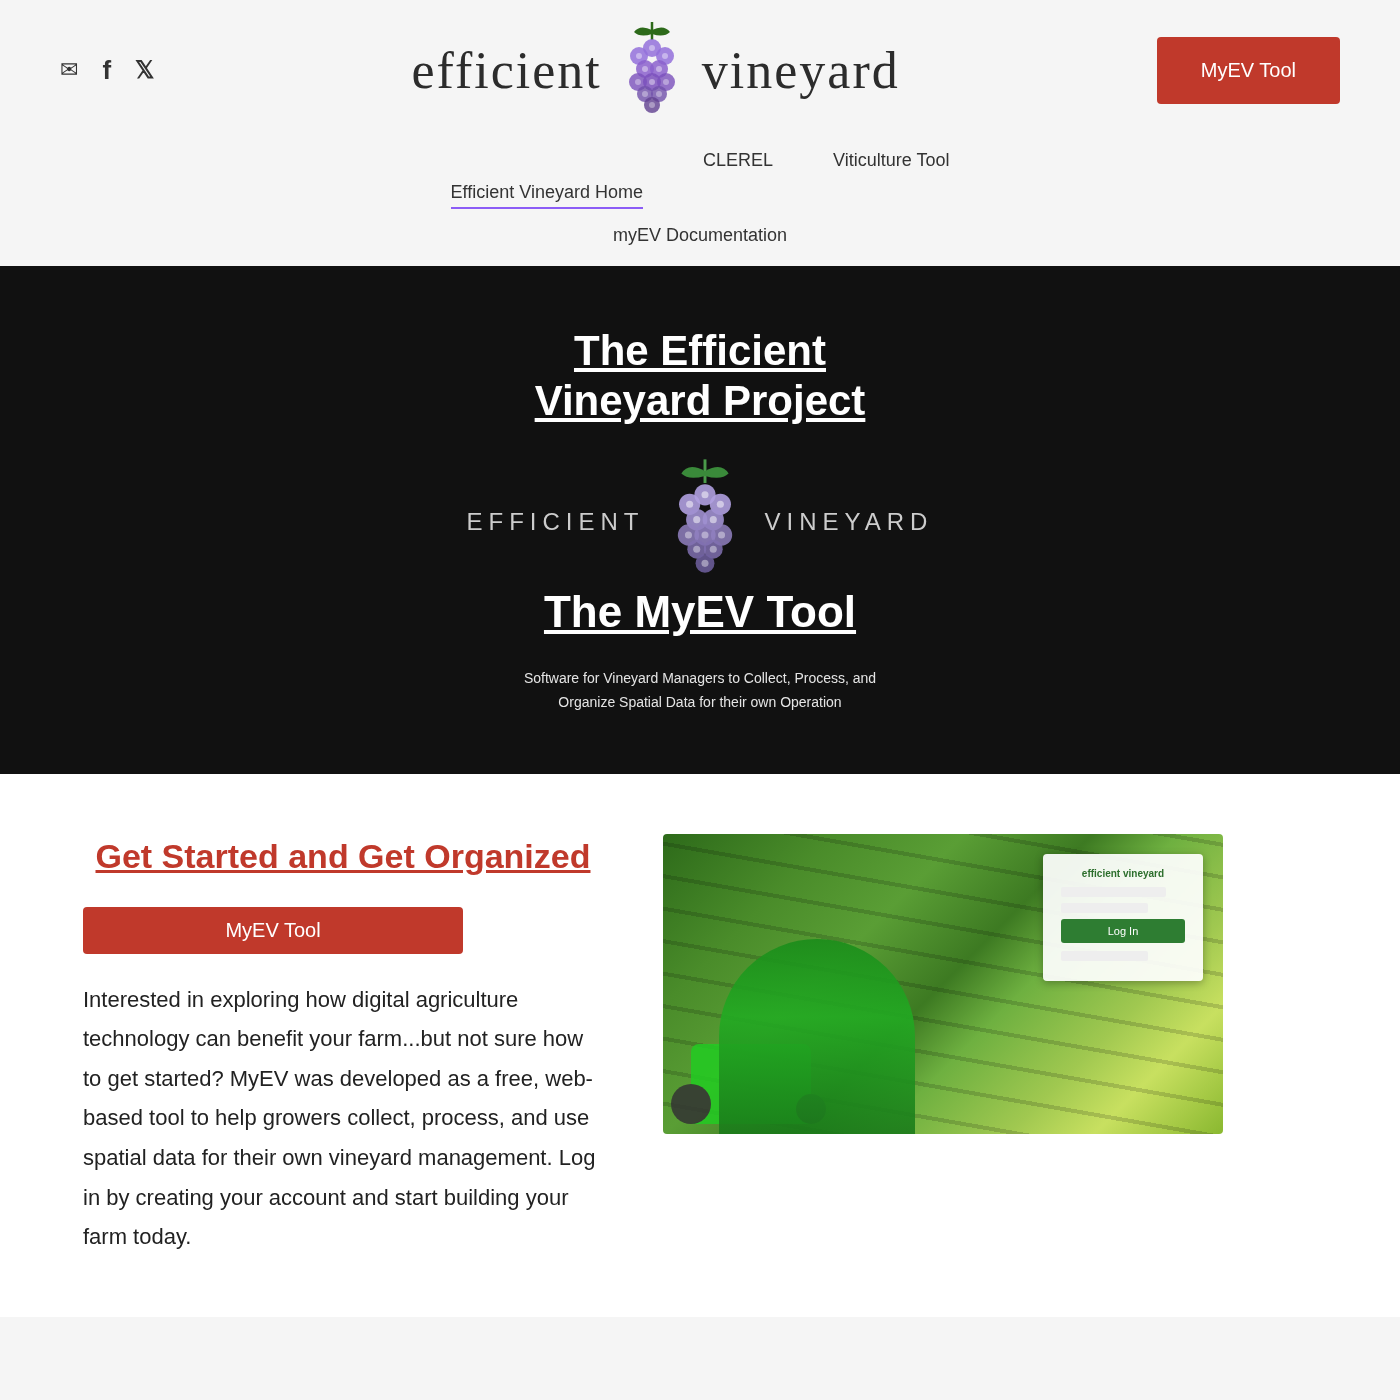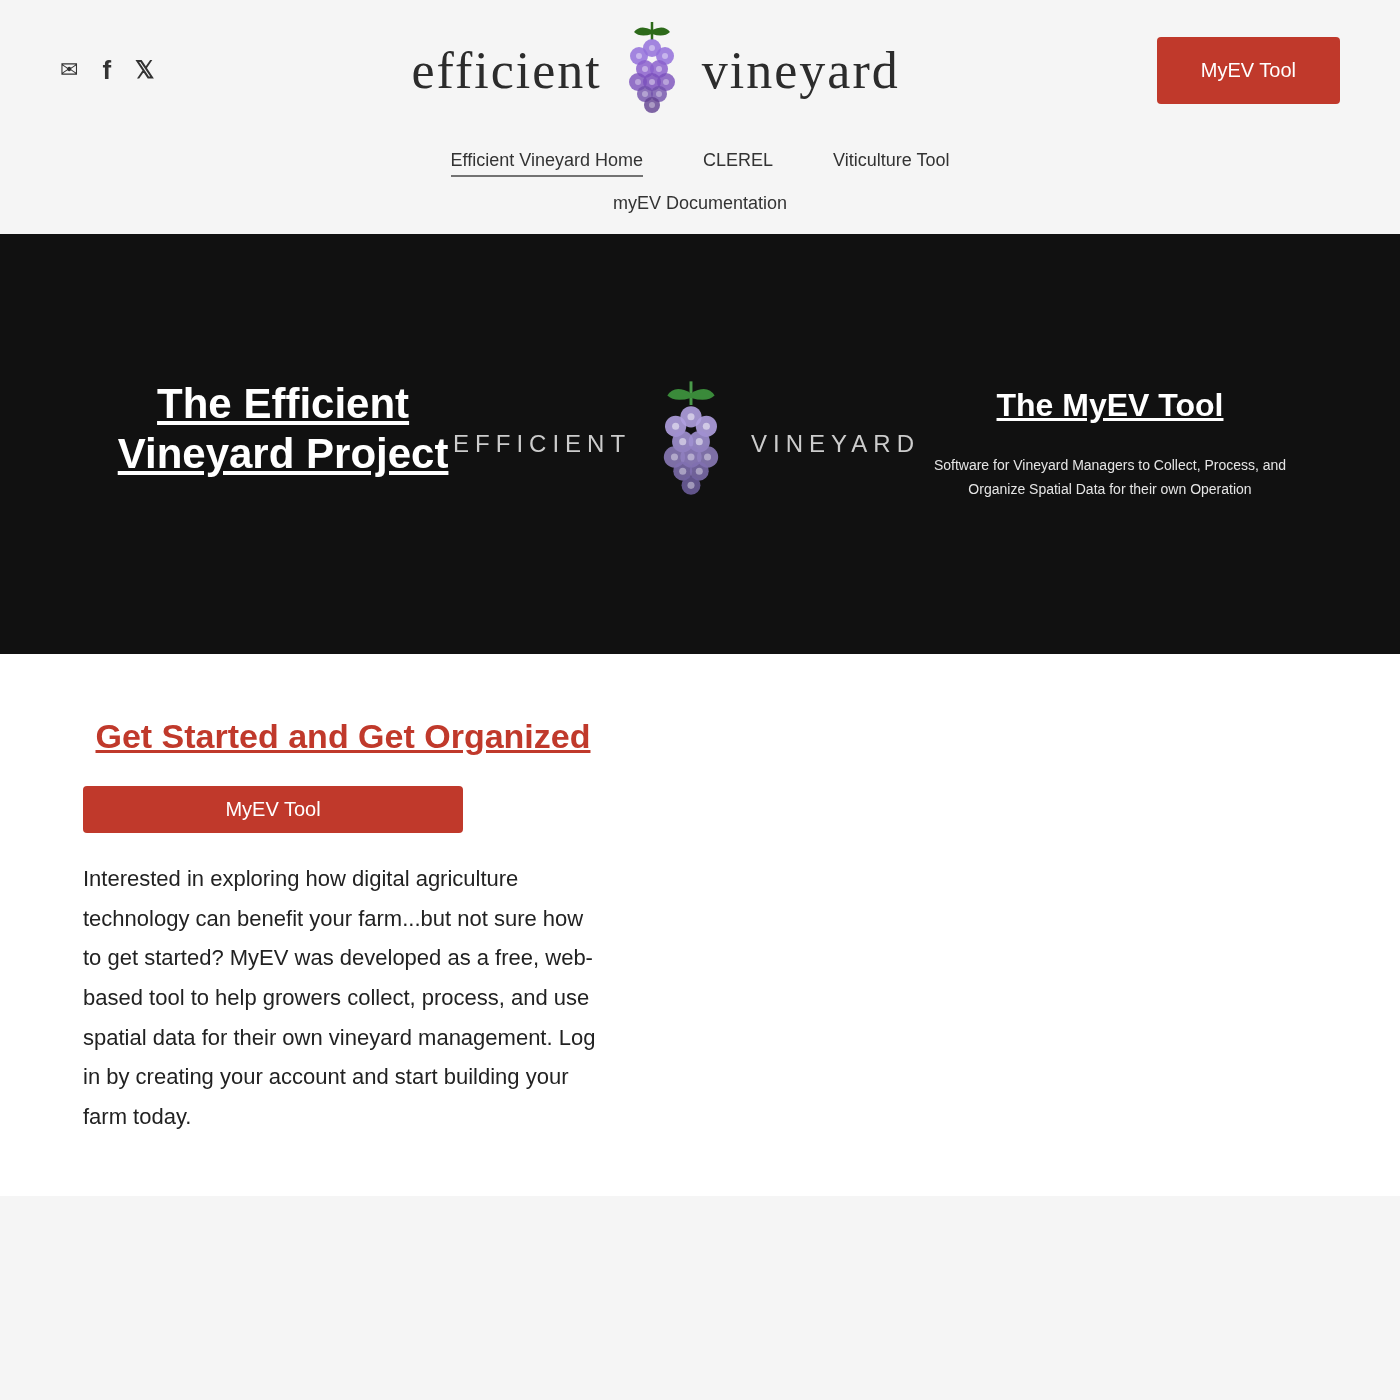--- a/index.html
+++ b/index.html
@@ -73,36 +73,38 @@
     }
     .nav-item {
       font-size: 18px;
       color: #333;
       text-decoration: none;
       font-family: Arial, sans-serif;
       cursor: pointer;
       padding-bottom: 4px;
     }
     .nav-item.active {
-      border-bottom: 2px solid #737373;
+      border-bottom: 2px solid #8b5cf6;
+      margin-top: 32px;
     }
     .nav-row2 {
       display: flex;
       padding-bottom: 16px;
     }
 
     
     .hero {
       background: #111;
       width: 100%;
       display: flex;
       align-items: center;
-      justify-content: flex-end;
+      justify-content: center;
       padding: 60px 100px;
       min-height: 420px;
+      flex-direction: column;
     }
     .hero-left {
       max-width: 340px;
     }
     .hero-title {
       color: #fff;
       font-size: 42px;
       font-weight: bold;
       font-family: Arial, sans-serif;
       text-decoration: underline;
@@ -133,21 +135,21 @@
       font-size: 24px;
       letter-spacing: 6px;
       font-family: Arial, sans-serif;
     }
     .hero-right {
       max-width: 380px;
       text-align: center;
     }
     .hero-right-title {
       color: #fff;
-      font-size: 32px;
+      font-size: 44px;
       font-weight: bold;
       font-family: Arial, sans-serif;
       text-decoration: underline;
       margin-bottom: 30px;
     }
     .hero-right-text {
       color: #e5e5e5;
       font-size: 14px;
       font-family: Arial, sans-serif;
       line-height: 1.7;
@@ -406,13 +408,27 @@
 </div>
 
 <div class="main">
 
   <div class="main-left">
     <h2 class="main-heading">Get Started and Get Organized</h2>
     <div class="myev-bar">MyEV Tool</div>
     <p class="main-body-text">Interested in exploring how digital agriculture technology can benefit your farm...but not sure how to get started? MyEV was developed as a free, web-based tool to help growers collect, process, and use spatial data for their own vineyard management. Log in by creating your account and start building your farm today.</p>
   </div>
 
+  <div class="main-right">
+    <div class="vineyard-img-container">
+
+      <div class="tractor-shape"></div>
+
+      <div class="vineyard-overlay-card">
+        <div style="font-size:10px;font-weight:bold;color:#2c6e2c;margin-bottom:8px;text-align:center;">efficient vineyard</div>
+        <div class="overlay-field medium"></div>
+        <div class="overlay-field short"></div>
+        <div class="overlay-btn-green">Log In</div>
+        <div class="overlay-field short" style="margin-top:8px;"></div>
+      </div>
+    </div>
+  </div>
 </div>
 
 </body></html>

